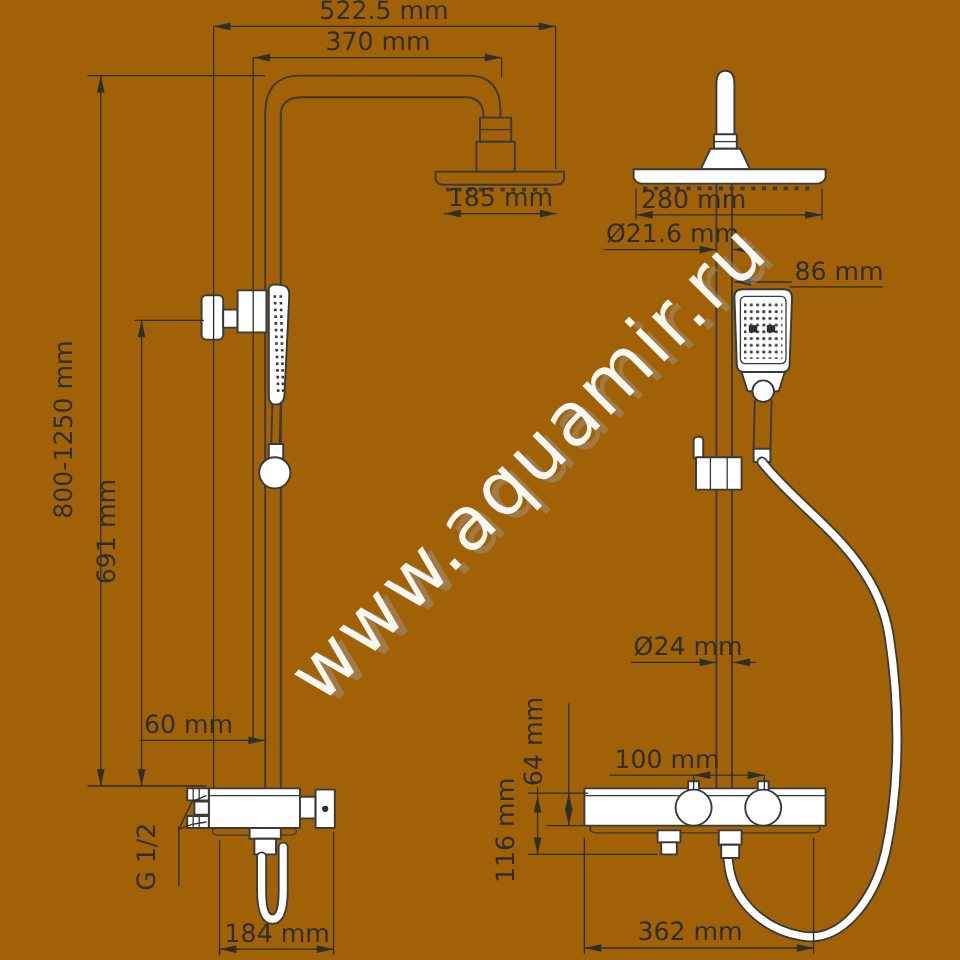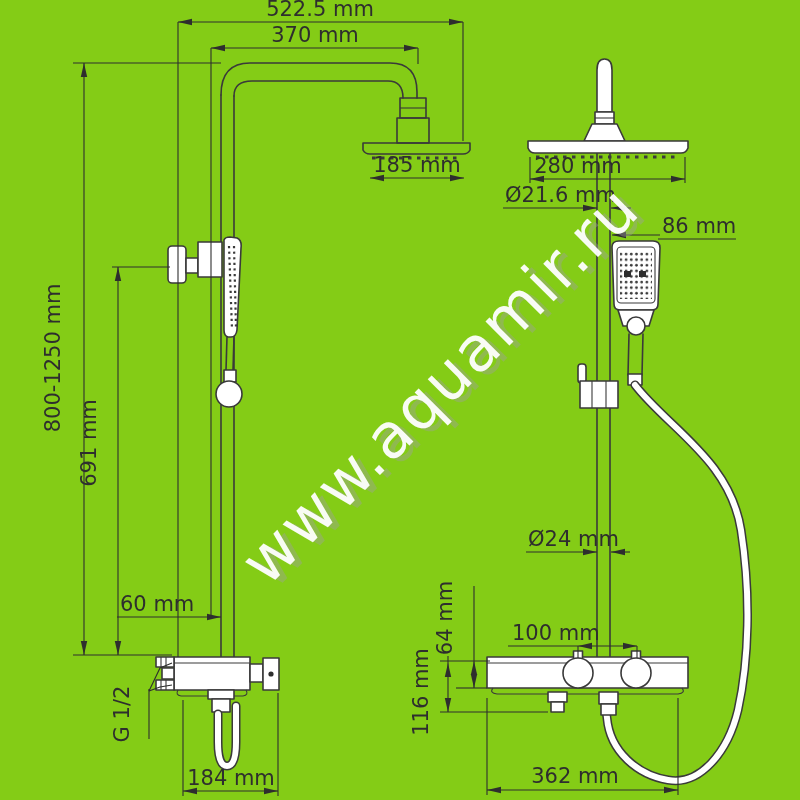--- a/index.html
+++ b/index.html
@@ -1,16 +1,16 @@
 <!DOCTYPE html>
 <html><head>
 <meta charset="utf-8">
 <style>
   html,body{margin:0;padding:0;background:#ffffff;}
-  .stage{position:relative;width:800px;height:800px;background:#84cc16;overflow:hidden;}
+  .stage{position:relative;width:800px;height:800px;background:#a16207;overflow:hidden;}
   svg{display:block;}
   .ln{stroke:#3a3a3a;stroke-width:1.6;fill:none;stroke-linejoin:round;stroke-linecap:round;}
   .lnf{stroke:#3a3a3a;stroke-width:1.6;fill:#ffffff;stroke-linejoin:round;}
   .thin{stroke:#3a3a3a;stroke-width:1.1;fill:none;}
   .dl{stroke:#2e2e2e;stroke-width:1.1;fill:none;}
   .ar{fill:#2e2e2e;stroke:none;}
   .dt{font-family:"DejaVu Sans",sans-serif;font-size:21px;fill:#2e2e2e;}
   .noz{stroke:#3a3a3a;stroke-width:3;stroke-dasharray:3.5 5.5;fill:none;}
   .dots{stroke:#3a3a3a;stroke-width:2.2;stroke-dasharray:2.2 3.4;fill:none;}
   .hose-o{stroke:#3a3a3a;stroke-width:9;fill:none;stroke-linecap:round;}

